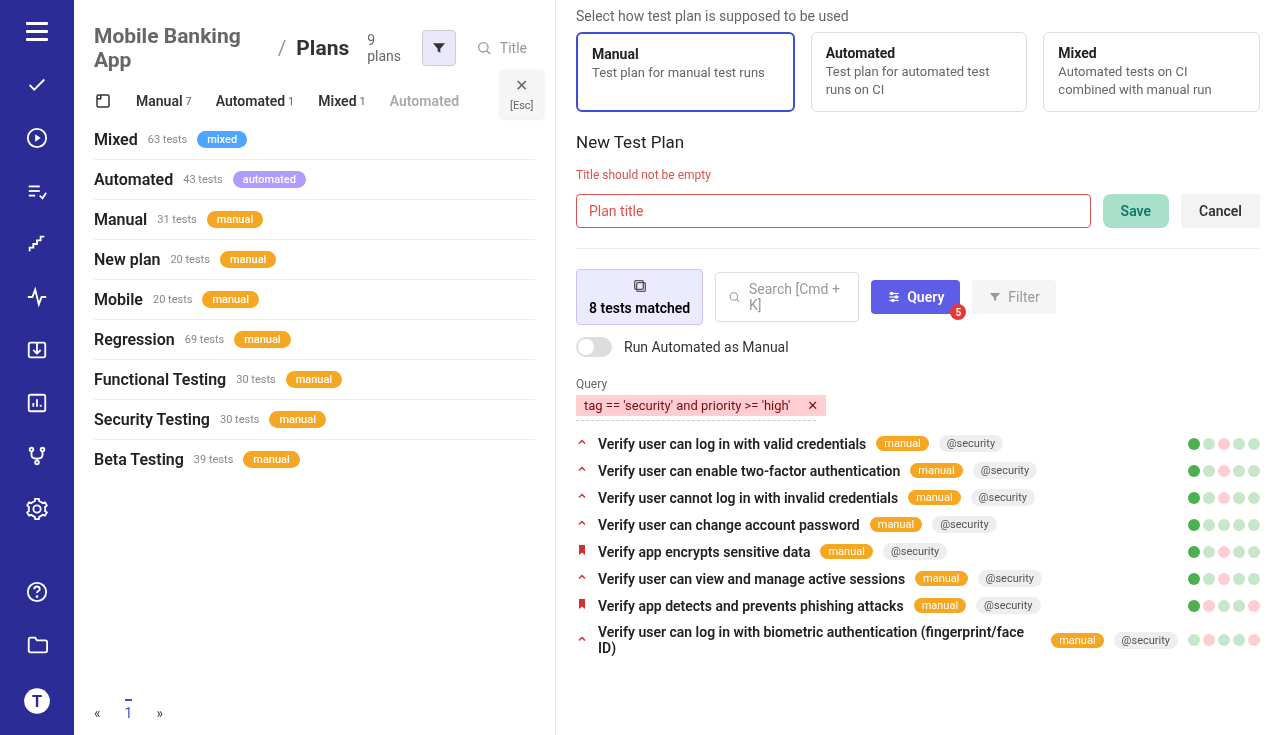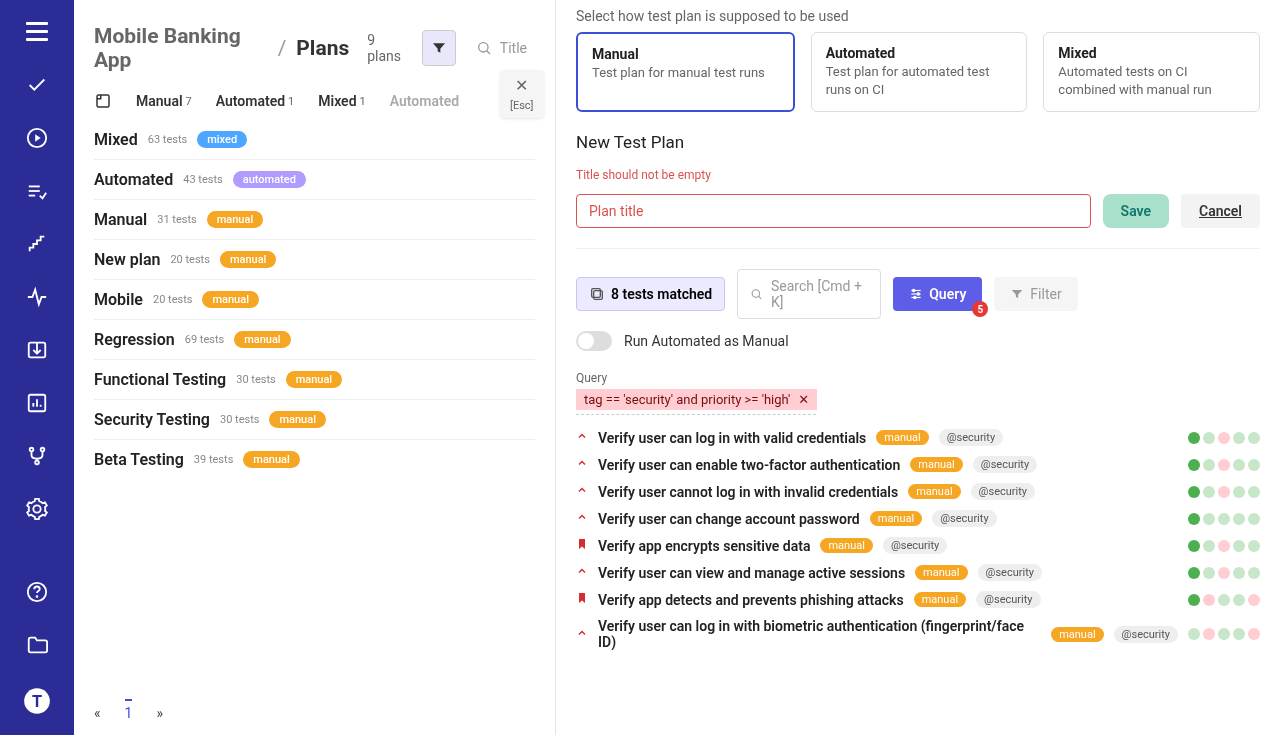--- a/index.html
+++ b/index.html
@@ -51,35 +51,35 @@
 .card.selected { border: 2px solid #3d4edb; }
 .card-title { font-weight: 700; font-size: 14px; color: #222; margin-bottom: 2px; }
 .card-desc { font-size: 13px; color: #666; line-height: 1.4; }
 
 .section-title { font-size: 17px; font-weight: 400; color: #222; margin: 10px 0 16px 0; }
 .error-msg { font-size: 12px; color: #d9534f; margin-bottom: 12px; }
 .title-row { display: flex; gap: 12px; align-items: center; margin-bottom: 20px; padding-bottom: 20px; border-bottom: 1px solid #eee; }
 .title-input { flex: 1; border: 1px solid #d9534f; border-radius: 4px; padding: 8px 12px; font-size: 14px; color: #d9534f; }
 .title-input::placeholder { color: #d9534f; }
 .btn-save { background: #a9e0c9; color: #0f766e; border: none; border-radius: 8px; padding: 9px 18px; font-size: 14px; font-weight: 600; cursor: pointer; }
-.btn-cancel { background: #f3f3f3; color: #333; border: none; border-radius: 4px; padding: 9px 18px; font-size: 14px; font-weight: 600; cursor: pointer; text-decoration: underline; }
+.btn-cancel { background: #f3f3f3; color: #333; border: none; border-radius: 4px; padding: 9px 18px; font-size: 14px; font-weight: 600; cursor: pointer; }
 
 .toolbar { display: flex; gap: 12px; align-items: center; margin-bottom: 12px; }
-.matched { background: #eceaff; border: 1px solid #c7c5f5; border-radius: 4px; padding: 8px 12px; font-size: 14px; font-weight: 600; display: flex; align-items: center; gap: 6px; }
+.matched { background: #eceaff; border: 1px solid #c7c5f5; border-radius: 4px; padding: 8px 12px; font-size: 14px; font-weight: 600; display: flex; align-items: center; gap: 6px; flex-direction: column; }
 .search-box { border: 1px solid #ddd; border-radius: 4px; padding: 8px 12px; font-size: 14px; color: #999; display: flex; align-items: center; gap: 8px; width: 144px; }
 .query-btn { background: #5d5de8; color: #fff; border: none; border-radius: 4px; padding: 9px 16px; font-size: 14px; font-weight: 600; display: flex; align-items: center; gap: 6px; position: relative; cursor: pointer; }
 .query-btn .badge-count { position: absolute; right: -6px; bottom: -6px; background: #e53935; color: #fff; border-radius: 50%; width: 16px; height: 16px; font-size: 10px; display: flex; align-items: center; justify-content: center; }
 .filter2 { color: #999; border: none; background: #f5f5f5; border-radius: 4px; padding: 9px 16px; font-size: 14px; display: flex; align-items: center; gap: 6px; cursor: pointer; }
 
 .toggle-row { display: flex; align-items: center; gap: 12px; font-size: 14px; color: #333; margin-bottom: 20px; }
 .toggle { width: 36px; height: 20px; background: #ddd; border-radius: 10px; position: relative; cursor: pointer; }
 .toggle::after { content: ''; position: absolute; width: 16px; height: 16px; background: #fff; border-radius: 50%; top: 2px; left: 2px; }
 
 .query-label { font-size: 12px; color: #666; margin-bottom: 4px; }
-.query-chip { display: inline-flex; align-items: center; gap: 8px; background: #ffcdd2; padding: 3px 8px; font-family: monospace; font-size: 13px; color: #7a0c0c; margin-bottom: 4px; }
+.query-chip { display: inline-flex; align-items: center; gap: 17px; background: #ffcdd2; padding: 3px 8px; font-family: monospace; font-size: 13px; color: #7a0c0c; margin-bottom: 4px; }
 .query-chip .x { cursor: pointer; color: #7a0c0c; }
 .query-dash { border-top: 1px dashed #ccc; width: 240px; margin-bottom: 14px; }
 
 .test-list { display: flex; flex-direction: column; gap: 10px; }
 .test-item { display: flex; align-items: center; gap: 10px; font-size: 14px; }
 .test-item .chev { color: #d32f2f; font-size: 12px; width: 12px; }
 .test-item .name { font-weight: 600; color: #222; }
 .test-item .mn { background: #f5a623; color: #fff; font-size: 11px; padding: 1px 8px; border-radius: 9px; }
 .test-item .tag { background: #eee; color: #555; font-size: 11px; padding: 2px 8px; border-radius: 9px; }
 .status-dots { margin-left: auto; display: flex; gap: 3px; }

